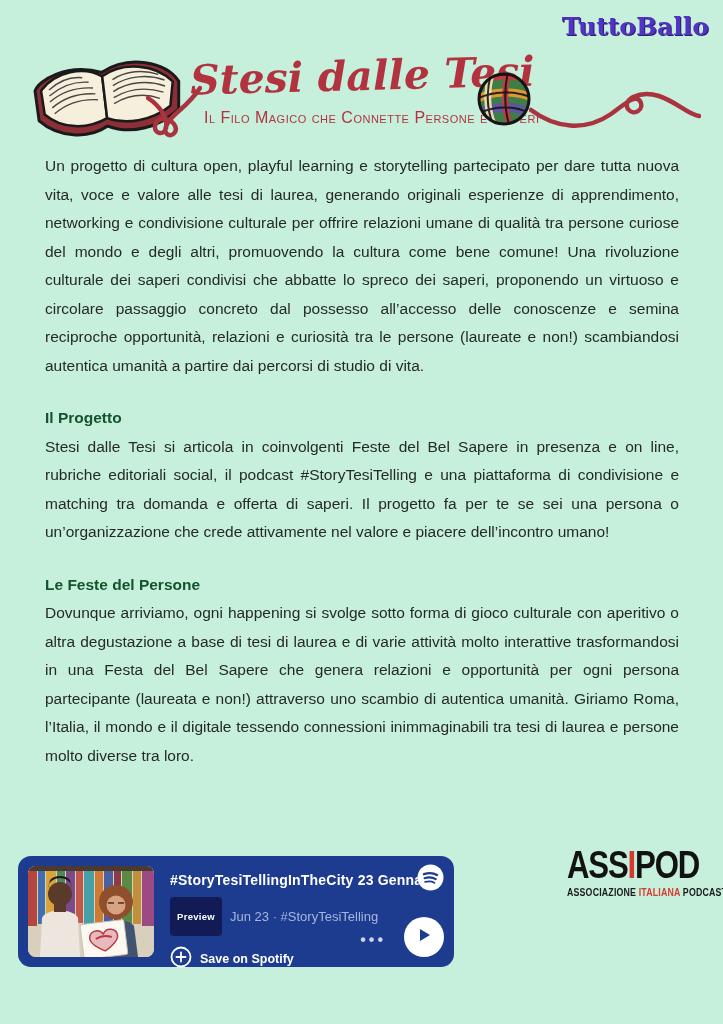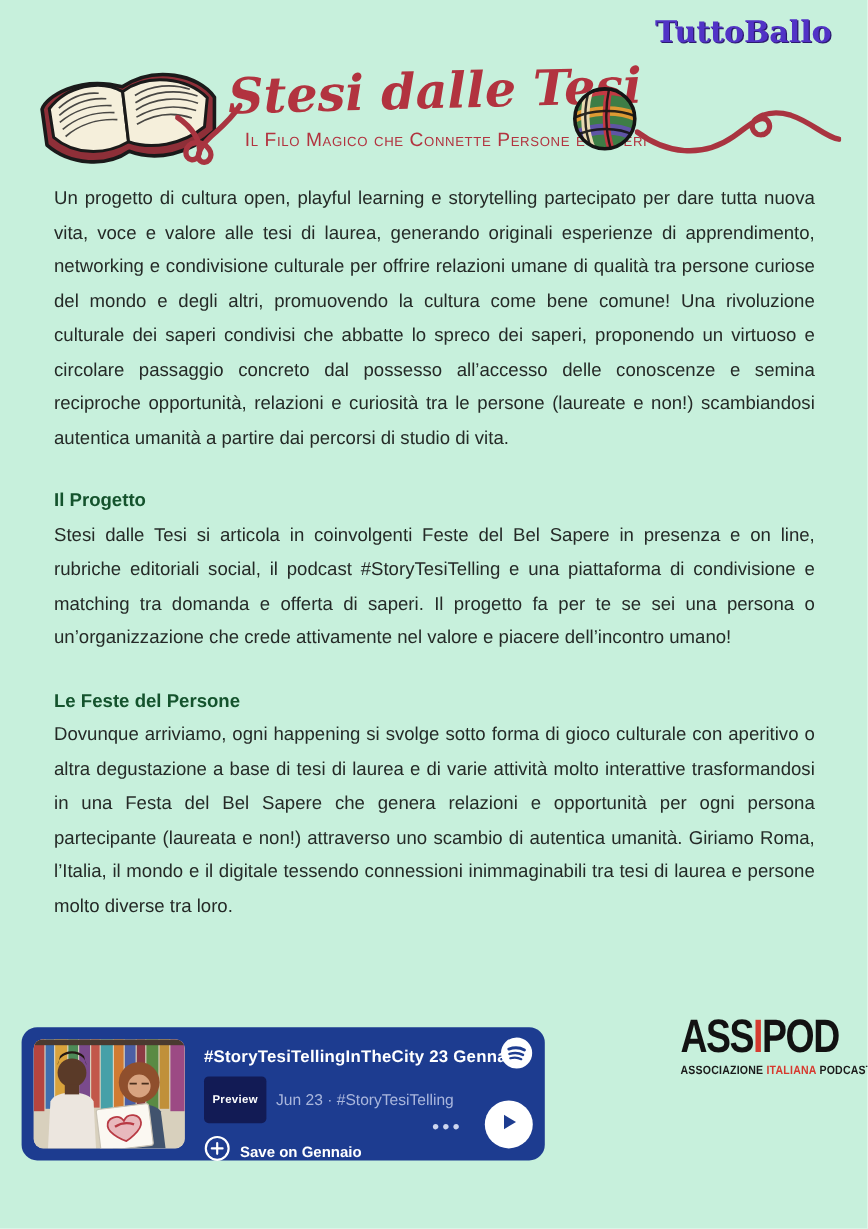--- a/index.html
+++ b/index.html
@@ -5,21 +5,21 @@
   html,body{margin:0;padding:0;}
   .page{
     position:relative;
     width:723px;height:1024px;
     background:#c7f0dc;
     font-family:"Liberation Sans",sans-serif;
     overflow:hidden;
   }
   
   .watermark{
-    position:absolute;top:12px;right:30px;
+    position:absolute;top:12px;right:14px;
     font-family:"DejaVu Serif",serif;
     font-weight:bold;font-size:25px;
     color:#5133c6;
     text-shadow:1px 1px 0 #2c1a6e;
   }
   
   .logo-band{position:absolute;top:50px;left:28px;width:672px;height:108px;}
   .book-icon{position:absolute;left:0;top:2px;}
   .thread-left{position:absolute;left:118px;top:34px;}
   .logo-script{
@@ -242,21 +242,21 @@
         <span class="sp-meta">Jun 23 · #StoryTesiTelling</span>
       </div>
 
       <div class="save-row">
         <span>
           <svg width="22" height="22" viewBox="0 0 22 22" fill="none">
             <circle cx="11" cy="11" r="9.5" stroke="#ffffff" stroke-width="1.8"></circle>
             <path d="M11,6.5 V15.5 M6.5,11 H15.5" stroke="#ffffff" stroke-width="1.8" stroke-linecap="round"></path>
           </svg>
         </span>
-        <span class="save-label">Save on Gennaio</span>
+        <span class="save-label">Save on Spotify</span>
       </div>
 
       <div class="more-button">•••</div>
 
       <div class="play-button">
         <span>
           <svg width="16" height="16" viewBox="0 0 16 16">
             <path d="M4,2 L14,8 L4,14 Z" fill="#1d3c90"></path>
           </svg>
         </span>

